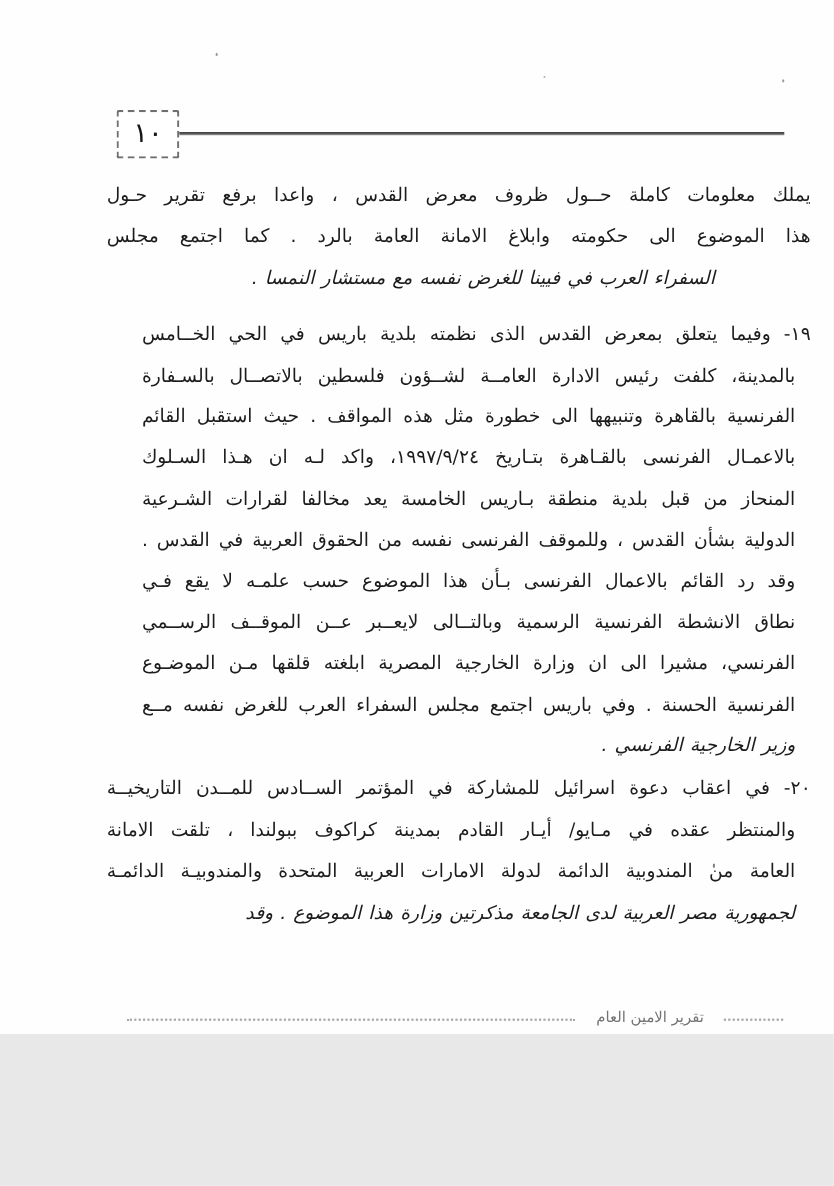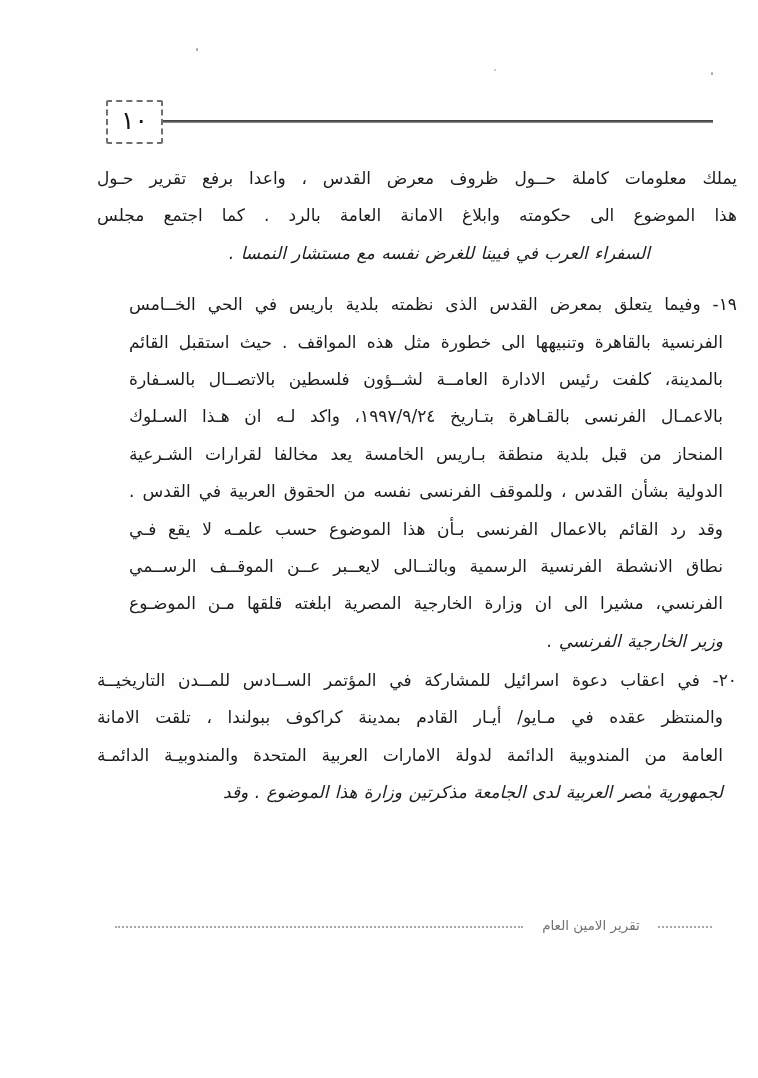--- a/index.html
+++ b/index.html
@@ -3,21 +3,21 @@
 <meta charset="utf-8">
 <style>
   html, body {
     margin: 0;
     padding: 0;
     background: #e8e8e8;
   }
   .page {
     position: relative;
     width: 758px;
-    height: 1078px;
+    height: 940px;
     margin: 0 auto;
     background: #fefefe;
     overflow: hidden;
     direction: rtl;
     font-family: "DejaVu Sans", sans-serif;
     color: #1c1c1c;
   }
   
   .pagenum-box {
     position: absolute;
@@ -127,28 +127,29 @@
   <div class="text-block">
 
     <div class="para para-0">
       <div class="line">يملك معلومات كاملة حــول ظروف معرض القدس ، واعدا برفع تقرير حـول</div>
       <div class="line">هذا الموضوع الى حكومته وابلاغ الامانة العامة بالرد . كما اجتمع مجلس</div>
       <div class="line short p0-last">السفراء العرب في فيينا للغرض نفسه مع مستشار النمسا .</div>
     </div>
 
     <div class="para para-num para-19">
       <div class="line first"><span class="pnum">١٩-</span> <span>وفيما يتعلق بمعرض القدس الذى نظمته بلدية باريس في الحي الخــامس</span></div>
+      <div class="line cont">بالمدينة، كلفت رئيس الادارة العامــة لشــؤون فلسطين بالاتصــال بالسـفارة</div>
       <div class="line cont">الفرنسية بالقاهرة وتنبيهها الى خطورة مثل هذه المواقف . حيث استقبل القائم</div>
-      <div class="line cont">بالمدينة، كلفت رئيس الادارة العامــة لشــؤون فلسطين بالاتصــال بالسـفارة</div>
       <div class="line cont">بالاعمـال الفرنسى بالقـاهرة بتـاريخ ١٩٩٧/٩/٢٤، واكد لـه ان هـذا السـلوك</div>
       <div class="line cont">المنحاز من قبل بلدية منطقة بـاريس الخامسة يعد مخالفا لقرارات الشـرعية</div>
       <div class="line cont">الدولية بشأن القدس ، وللموقف الفرنسى نفسه من الحقوق العربية في القدس .</div>
       <div class="line cont">وقد رد القائم بالاعمال الفرنسى بـأن هذا الموضوع حسب علمـه لا يقع فـي</div>
       <div class="line cont">نطاق الانشطة الفرنسية الرسمية وبالتــالى لايعــبر عــن الموقــف الرســمي</div>
       <div class="line cont">الفرنسي، مشيرا الى ان وزارة الخارجية المصرية ابلغته قلقها مـن الموضـوع</div>
+      <div class="line cont">الفرنسية الحسنة . وفي باريس اجتمع مجلس السفراء العرب للغرض نفسه مــع</div>
       <div class="line cont short p19-last">وزير الخارجية الفرنسي .</div>
     </div>
 
     <div class="para para-num para-20">
       <div class="line first"><span class="pnum">٢٠-</span> <span>في اعقاب دعوة اسرائيل للمشاركة في المؤتمر الســادس للمــدن التاريخيــة</span></div>
       <div class="line cont">والمنتظر عقده في مـايو/ أيـار القادم بمدينة كراكوف ببولندا ، تلقت الامانة</div>
       <div class="line cont">العامة من المندوبية الدائمة لدولة الامارات العربية المتحدة والمندوبيـة الدائمـة</div>
       <div class="line cont short p20-last">لجمهورية مصر العربية لدى الجامعة مذكرتين وزارة هذا الموضوع . وقد</div>
     </div>
 

